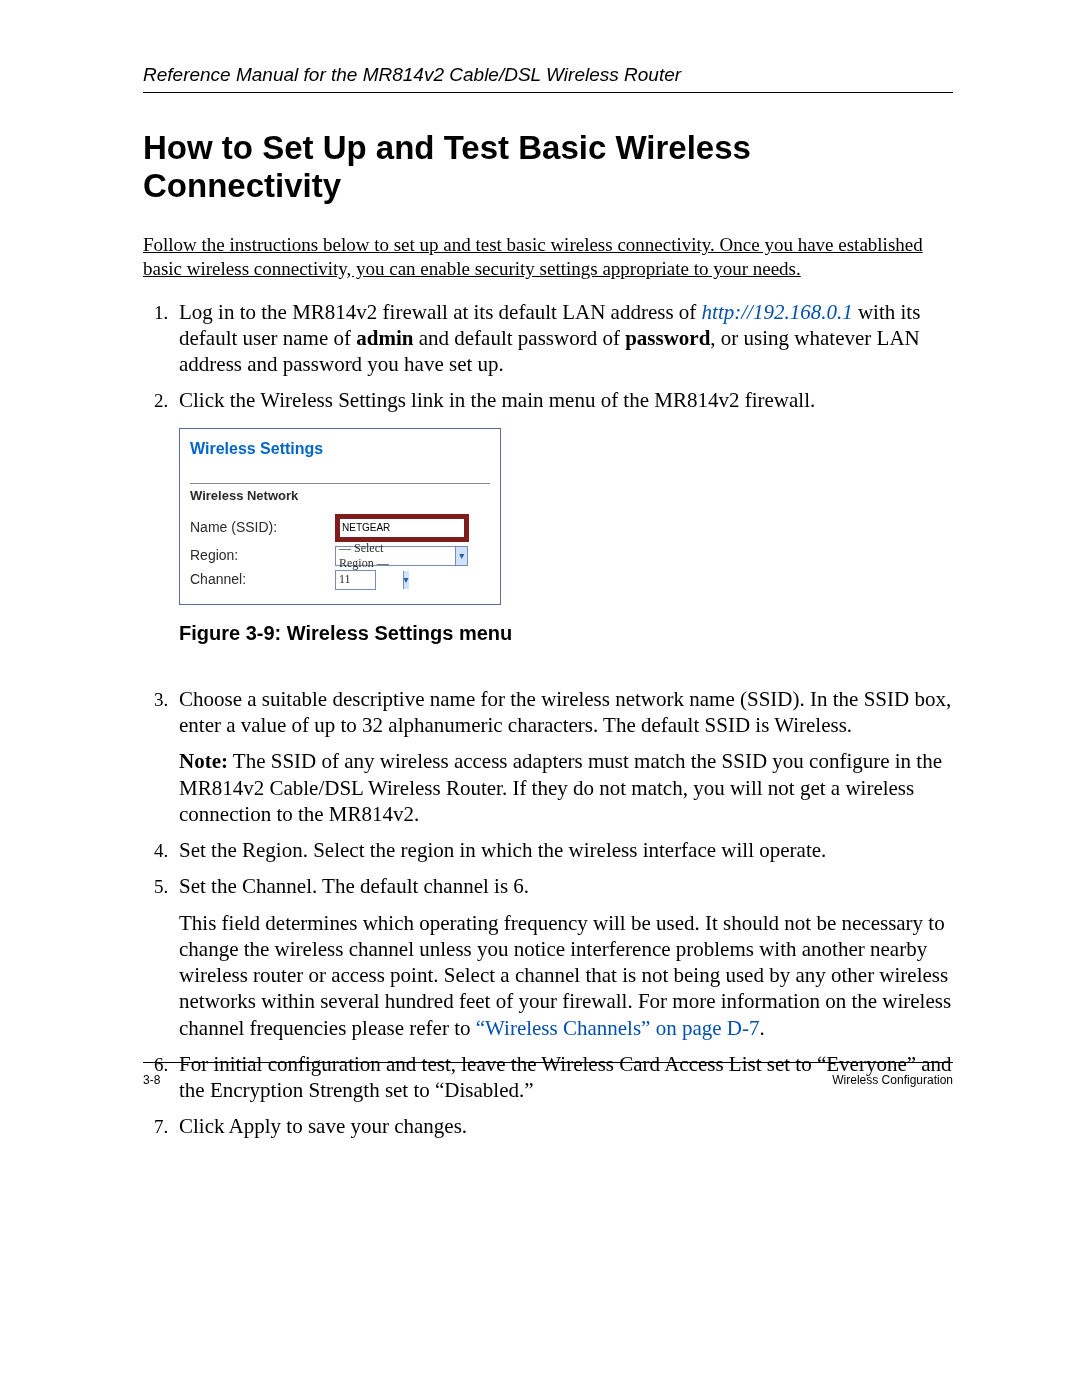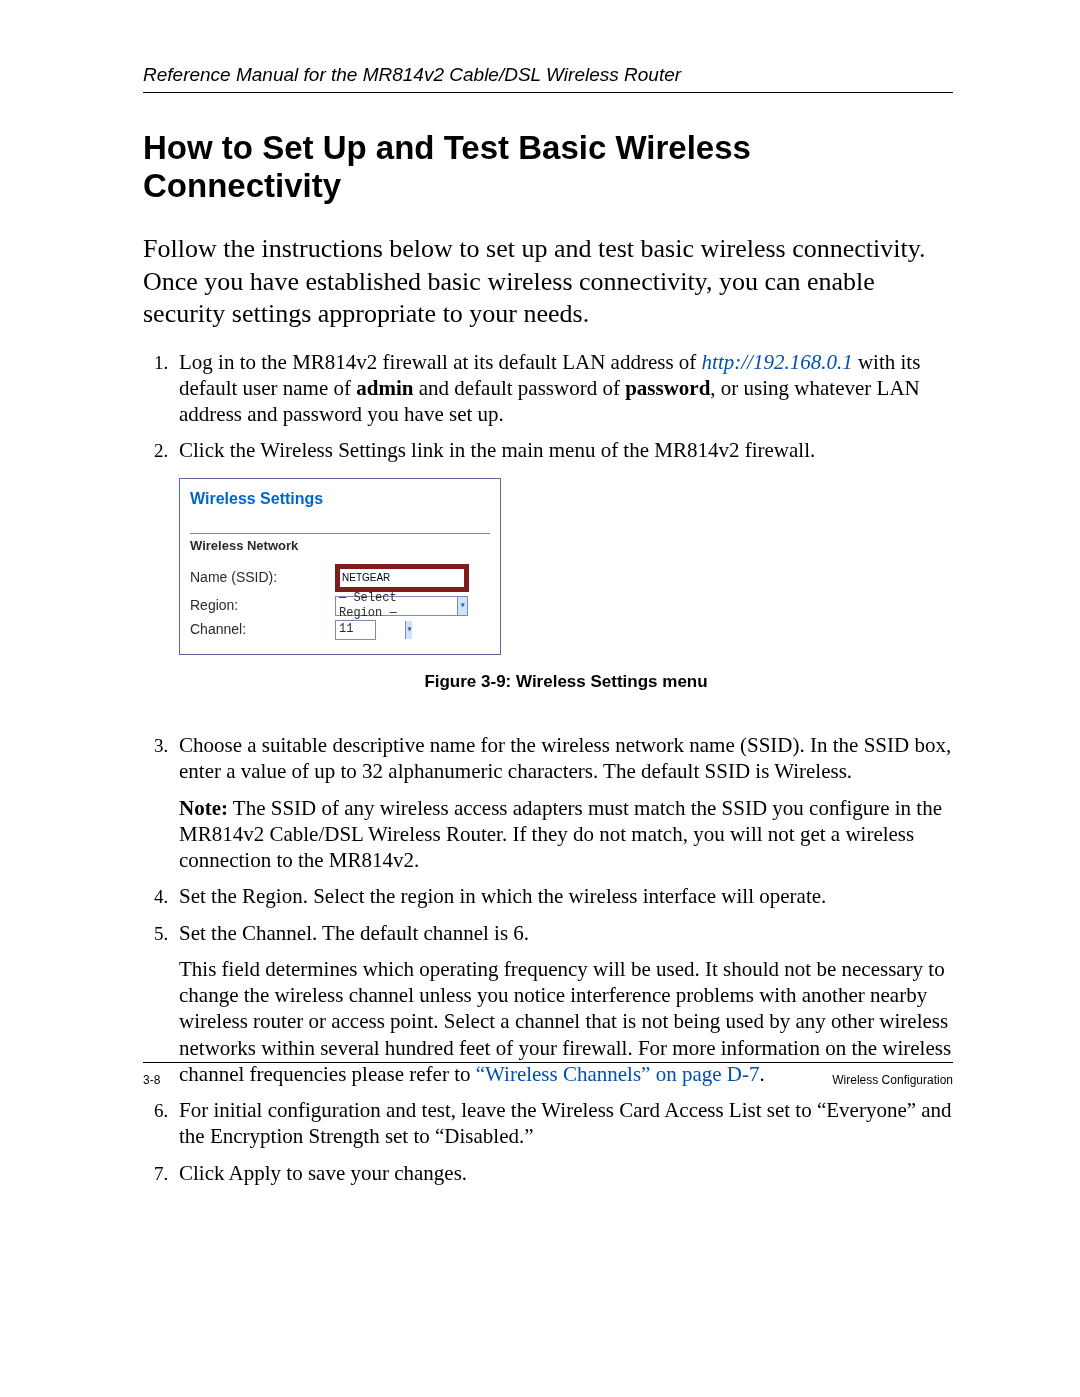--- a/index.html
+++ b/index.html
@@ -30,23 +30,24 @@
     border-top: 1.5px solid #000;
     margin: 0 0 36px 0;
   }
   h1.section-title {
     font-family: Arial, Helvetica, sans-serif;
     font-weight: bold;
     font-size: 33px;
     margin: 0 0 28px 0;
   }
   p.body {
-    font-size: 26px;
+    font-size: 19px;
     line-height: 1.25;
     margin: 0 0 18px 0;
+    text-decoration: underline;
   }
   ol.steps {
     font-size: 21px;
     line-height: 1.25;
     margin: 0;
     padding-left: 30px;
   }
   ol.steps > li {
     padding-left: 6px;
     margin-bottom: 10px;
@@ -106,21 +107,21 @@
     font-family: Arial, Helvetica, sans-serif;
     font-size: 10px;
     padding: 0 2px;
     background: #fff;
   }
   .fig-select {
     display: inline-flex;
     align-items: center;
     border: 1px solid #7a8caf;
     height: 18px;
-    font-family: Liberation Mono, monospace;
+    font-family: Liberation Serif, serif;
     font-size: 12px;
     background: #fff;
     padding: 0 0 0 3px;
     gap: 48px;
   }
   .fig-select .sel-text {
     padding-right: 4px;
   }
   .fig-select .sel-btn {
     width: 16px;
@@ -129,23 +130,22 @@
     border-left: 1px solid #7a8caf;
     display: inline-flex;
     align-items: center;
     justify-content: center;
     color: #2b5aa0;
     font-size: 10px;
   }
   .fig-caption {
     font-family: Arial, Helvetica, sans-serif;
     font-weight: bold;
-    font-size: 17px;
+    font-size: 20px;
     margin: 16px 0 40px 0;
-    text-align: center;
   }
   .footer {
     position: absolute;
     left: 135px;
     right: 135px;
     bottom: 310px;
   }
   .footer-rule {
     border: none;
     border-top: 1.5px solid #000;

